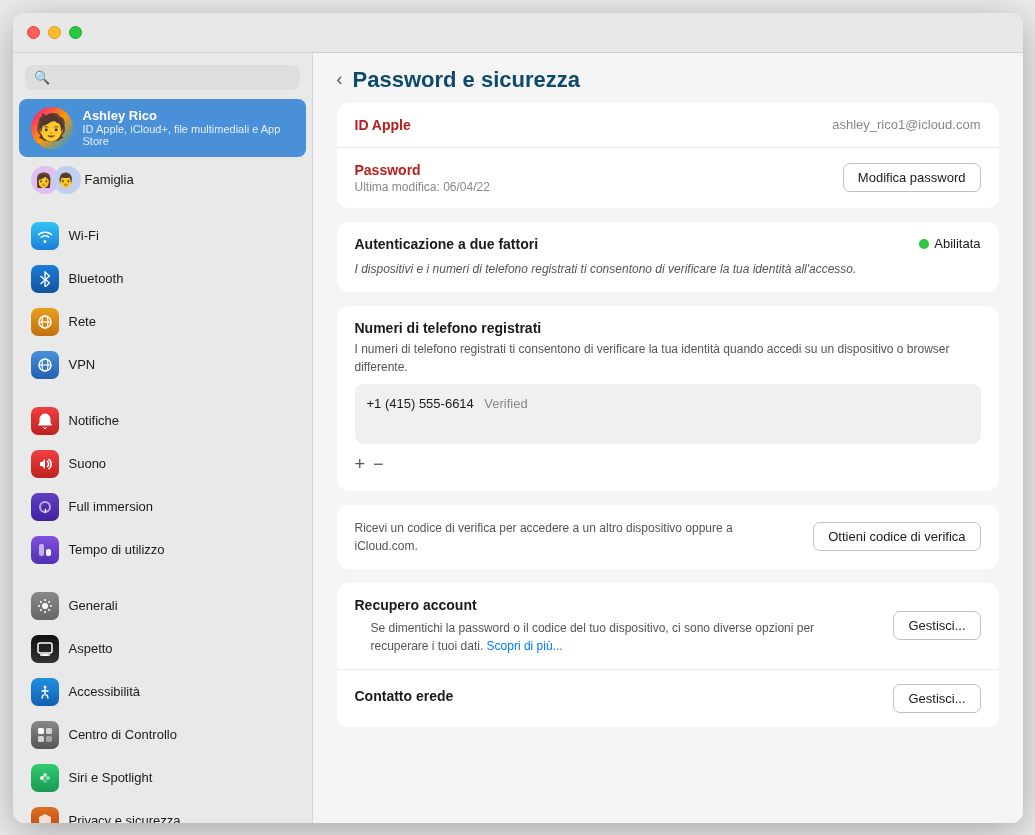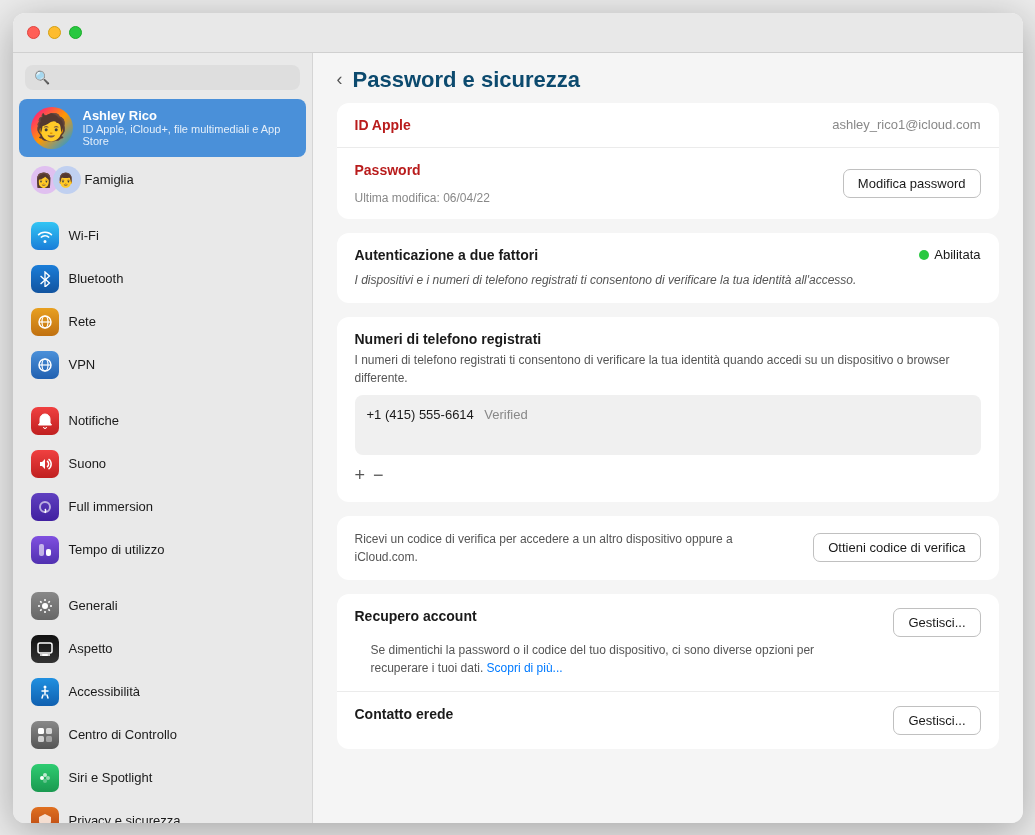--- a/index.html
+++ b/index.html
@@ -179,21 +179,21 @@
     }
     .card-row {
       display: flex;
       align-items: center;
       justify-content: space-between;
       padding: 14px 18px;
     }
     .card-row + .card-row {
       border-top: 1px solid #ebebeb;
     }
-    .row-left { display: flex; flex-direction: column; gap: 13px; }
+    .row-left { display: flex; flex-direction: column; gap: 2px; }
     .row-title { font-size: 14px; font-weight: 600; color: #b91c1c; }
     .row-subtitle { font-size: 12px; color: #888; }
     .row-value { font-size: 13px; color: #888; }
     .btn-outline {
       background: #fff;
       border: 1px solid #c0c0c0;
       border-radius: 7px;
       padding: 6px 14px;
       font-size: 13px;
       cursor: pointer;
@@ -269,21 +269,21 @@
     }
     .verify-desc { font-size: 12px; color: #555; line-height: 1.5; max-width: 380px; }
     
     .section-card {
       background: #fff;
       border-radius: 12px;
       overflow: hidden;
     }
     .section-row {
       display: flex;
-      align-items: flex-start;
+      align-items: center;
       justify-content: space-between;
       padding: 14px 18px;
     }
     .section-row + .section-row {
       border-top: 1px solid #ebebeb;
     }
     .section-title { font-size: 14px; font-weight: 600; color: #1a1a1a; margin-bottom: 4px; }
     .section-desc { font-size: 12px; color: #555; line-height: 1.5; max-width: 500px; margin-left: 16px; }
     .link-text { color: #007aff; cursor: pointer; }
     .icon-wifi { background: linear-gradient(180deg, #32c5f4, #1a7dd8); color: #fff; }

